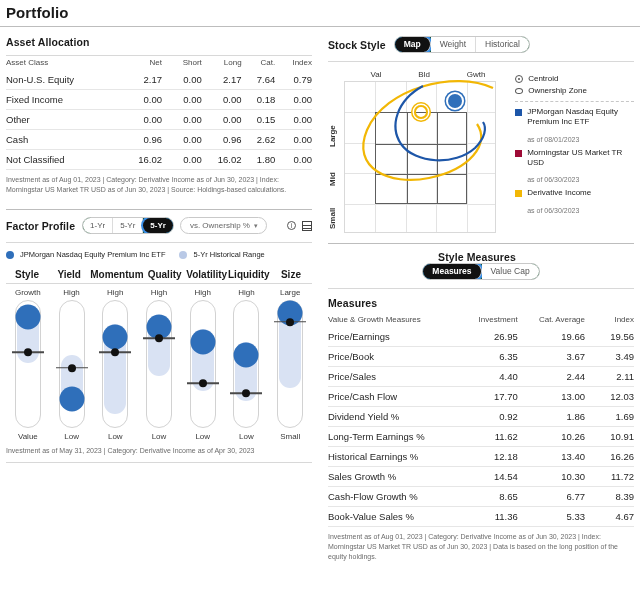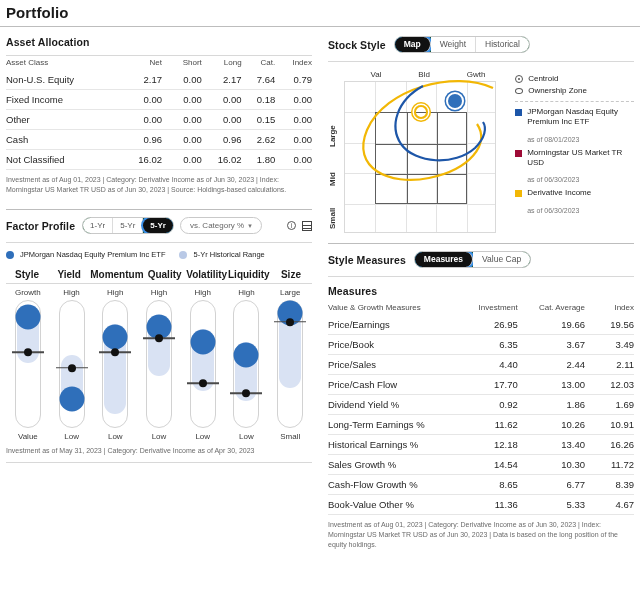--- a/index.html
+++ b/index.html
@@ -270,21 +270,21 @@
         <div style="display:flex; align-items:center; padding:7px 0 8px;">
           <span class="panel-title" style="margin-right:7px;">Factor Profile</span>
 
           <span class="seg small">
             <span class="sg">1-Yr</span>
             <span class="sg">5-Yr</span>
             <span class="sg on">5-Yr</span>
           </span>
 
           <span class="dropdown">
-            <span>vs. Category %</span>
+            <span>vs. Ownership %</span>
             <span class="caret">▾</span>
           </span>
 
           <span style="margin-left:auto; display:flex; align-items:center; gap:6px;">
             <span class="i-circle">i</span>
             <span class="i-grid"></span>
           </span>
         </div>
 
         <div class="rule"></div>
@@ -498,21 +498,21 @@
                 <span class="sub">as of 06/30/2023</span>
               </span>
             </div>
           </div>
         </div>
       </div>
 
       <div style="margin-top:10px;">
         <div class="rule-dark"></div>
 
-        <div style="display:flex; align-items:center; padding:7px 0 8px;">
+        <div style="display:flex; align-items:center; padding:7px 0 8px;flex-direction:column;">
           <span class="panel-title" style="margin-right:8px;">Style Measures</span>
           <span class="seg">
             <span class="sg on">Measures</span>
             <span class="sg">Value Cap</span>
           </span>
         </div>
         <div class="rule"></div>
 
         <div class="panel-title" style="padding:8px 0 4px;">Measures</div>
 
@@ -574,21 +574,21 @@
               <td>10.30</td>
               <td>11.72</td>
             </tr>
             <tr>
               <td class="lbl">Cash-Flow Growth %</td>
               <td>8.65</td>
               <td>6.77</td>
               <td>8.39</td>
             </tr>
             <tr>
-              <td class="lbl">Book-Value Other %</td>
+              <td class="lbl">Book-Value Sales %</td>
               <td>11.36</td>
               <td>5.33</td>
               <td>4.67</td>
             </tr>
           </tbody>
         </table>
 
         <div class="footnote">Investment as of Aug 01, 2023 | Category: Derivative Income as of Jun 30, 2023 | Index: Morningstar US Market TR USD as of Jun 30, 2023 | Data is based on the long position of the equity holdings.</div>
       </div>
 

